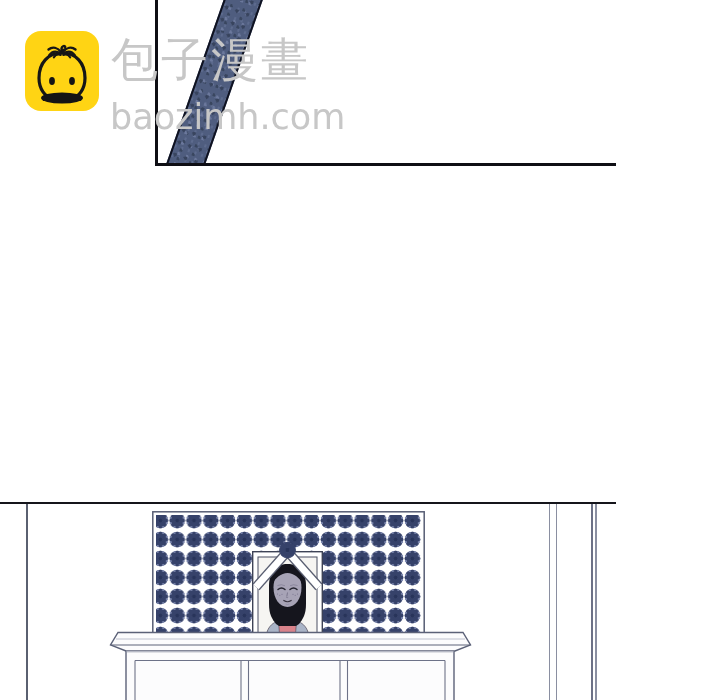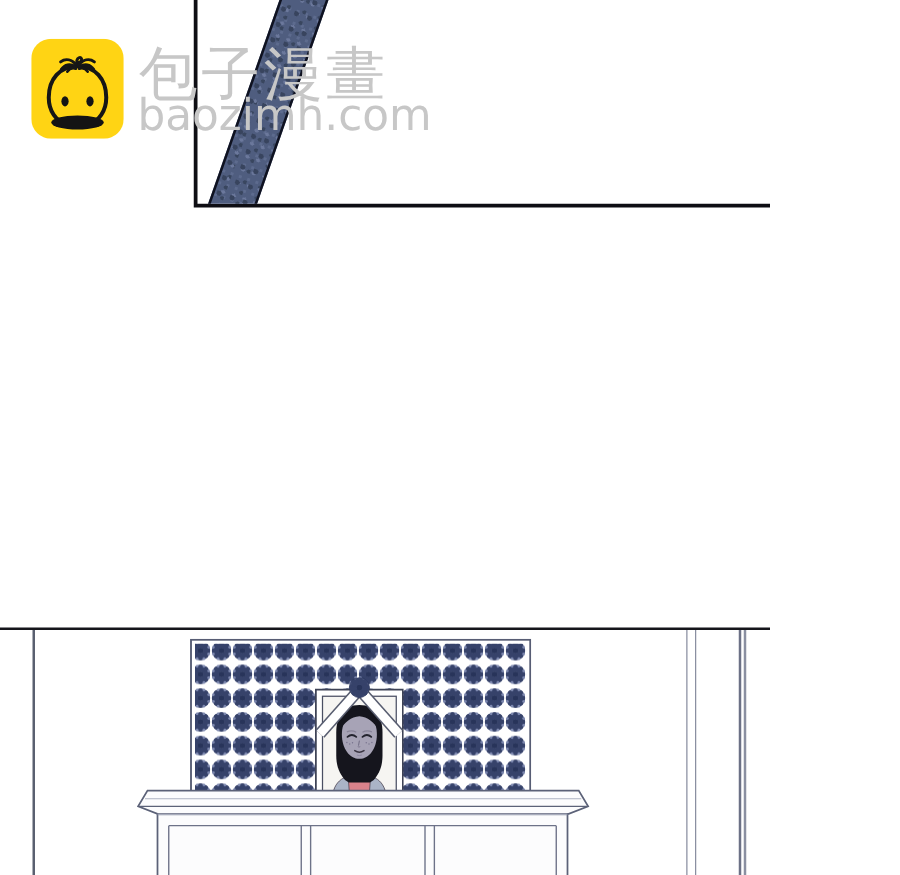--- a/index.html
+++ b/index.html
@@ -4,21 +4,21 @@
 <style>
   html,body{margin:0;padding:0;background:#ffffff;}
   .page{position:relative;width:616px;height:700px;background:#ffffff;overflow:hidden;
         font-family:"DejaVu Sans", "Liberation Sans", sans-serif;}
   .abs{position:absolute;}
 
   
   .wm{z-index:9;}
   .wm-cjk{left:111px;top:36px;font-size:47px;line-height:1;letter-spacing:3px;
           color:#c7c7c7;font-weight:500;white-space:nowrap;}
-  .wm-latin{left:110px;top:76px;font-size:35px;line-height:1;color:#c7c7c7;white-space:nowrap;}
+  .wm-latin{left:110px;top:100px;font-size:35px;line-height:1;color:#c7c7c7;white-space:nowrap;}
   .wm-icon{left:25px;top:31px;width:74px;height:80px;}
 
   
   .panel{left:155px;top:-6px;width:547px;height:172px;box-sizing:border-box;
          border:3px solid #0e0e14;background:#ffffff;overflow:hidden;z-index:1;}
   .strip{position:absolute;left:39px;top:-18px;width:37px;height:200px;
          box-sizing:border-box;border-left:2.6px solid #0f1220;border-right:2.6px solid #0f1220;
          background-color:#4f5d7f;
          background-image:
            radial-gradient(circle at 30% 20%, #38445e 0 2px, rgba(0,0,0,0) 2px),

